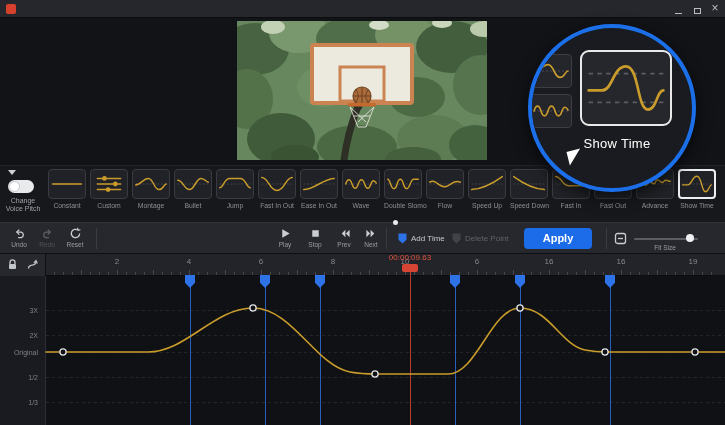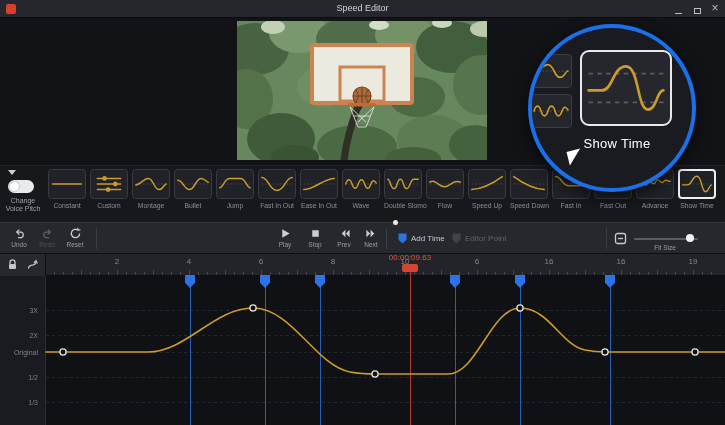--- a/index.html
+++ b/index.html
@@ -78,21 +78,20 @@
   .ph-marker{position:absolute;top:264px;width:16px;height:8px;background:var(--playhead);border-radius:2px;z-index:8;cursor:pointer;}
   .ph-line{position:absolute;top:272px;height:153px;width:1px;background:var(--playhead);opacity:.85;z-index:3;}
 </style>
 </head>
 <body>
 
 <div class="window">
 
   <div class="titlebar">
     <div class="app-icon"></div>
-    <div class="title">Speed Editor</div>
     <div class="win-btn min"><span></span></div>
     <div class="win-btn max"><span></span></div>
     <div class="win-btn close">×</div>
   </div>
 
   <div class="preview-area">
     <div class="video">
       <svg viewBox="0 0 250 139" width="100%" height="100%" preserveAspectRatio="none">
         <rect width="250" height="139" fill="#67875f"></rect>
         <g opacity="0.9">
@@ -310,23 +309,24 @@
     <div class="inline-btn" style="left:398px">
       <svg width="9" height="11" viewBox="0 0 9 11">
           <path d="M0.5,0.5 H8.5 V6.8 L4.5,10.5 L0.5,6.8 Z" style="fill:var(--keyframe)"></path>
         </svg>
       <span>Add Time</span>
     </div>
     <div class="inline-btn disabled" style="left:452px">
       <svg width="9" height="11" viewBox="0 0 9 11">
           <path d="M0.5,0.5 H8.5 V6.8 L4.5,10.5 L0.5,6.8 Z" fill="#71747a"></path>
         </svg>
-      <span>Editor Point</span>
-    </div>
-
+      <span>Delete Point</span>
+    </div>
+
+    <div class="apply-btn">Apply</div>
 
     <div class="tb-divider" style="left:606px"></div>
     <div class="fit-icon">
       <svg width="13" height="13" viewBox="0 0 13 13">
           <rect x="1.5" y="1.5" width="10" height="10" rx="2" fill="none" stroke="currentColor" stroke-width="1.3"></rect>
           <path d="M4,6.5 H9" stroke="currentColor" stroke-width="1.3"></path>
         </svg>
     </div>
     <div class="slider-track"></div>
     <div class="slider-knob"></div>

